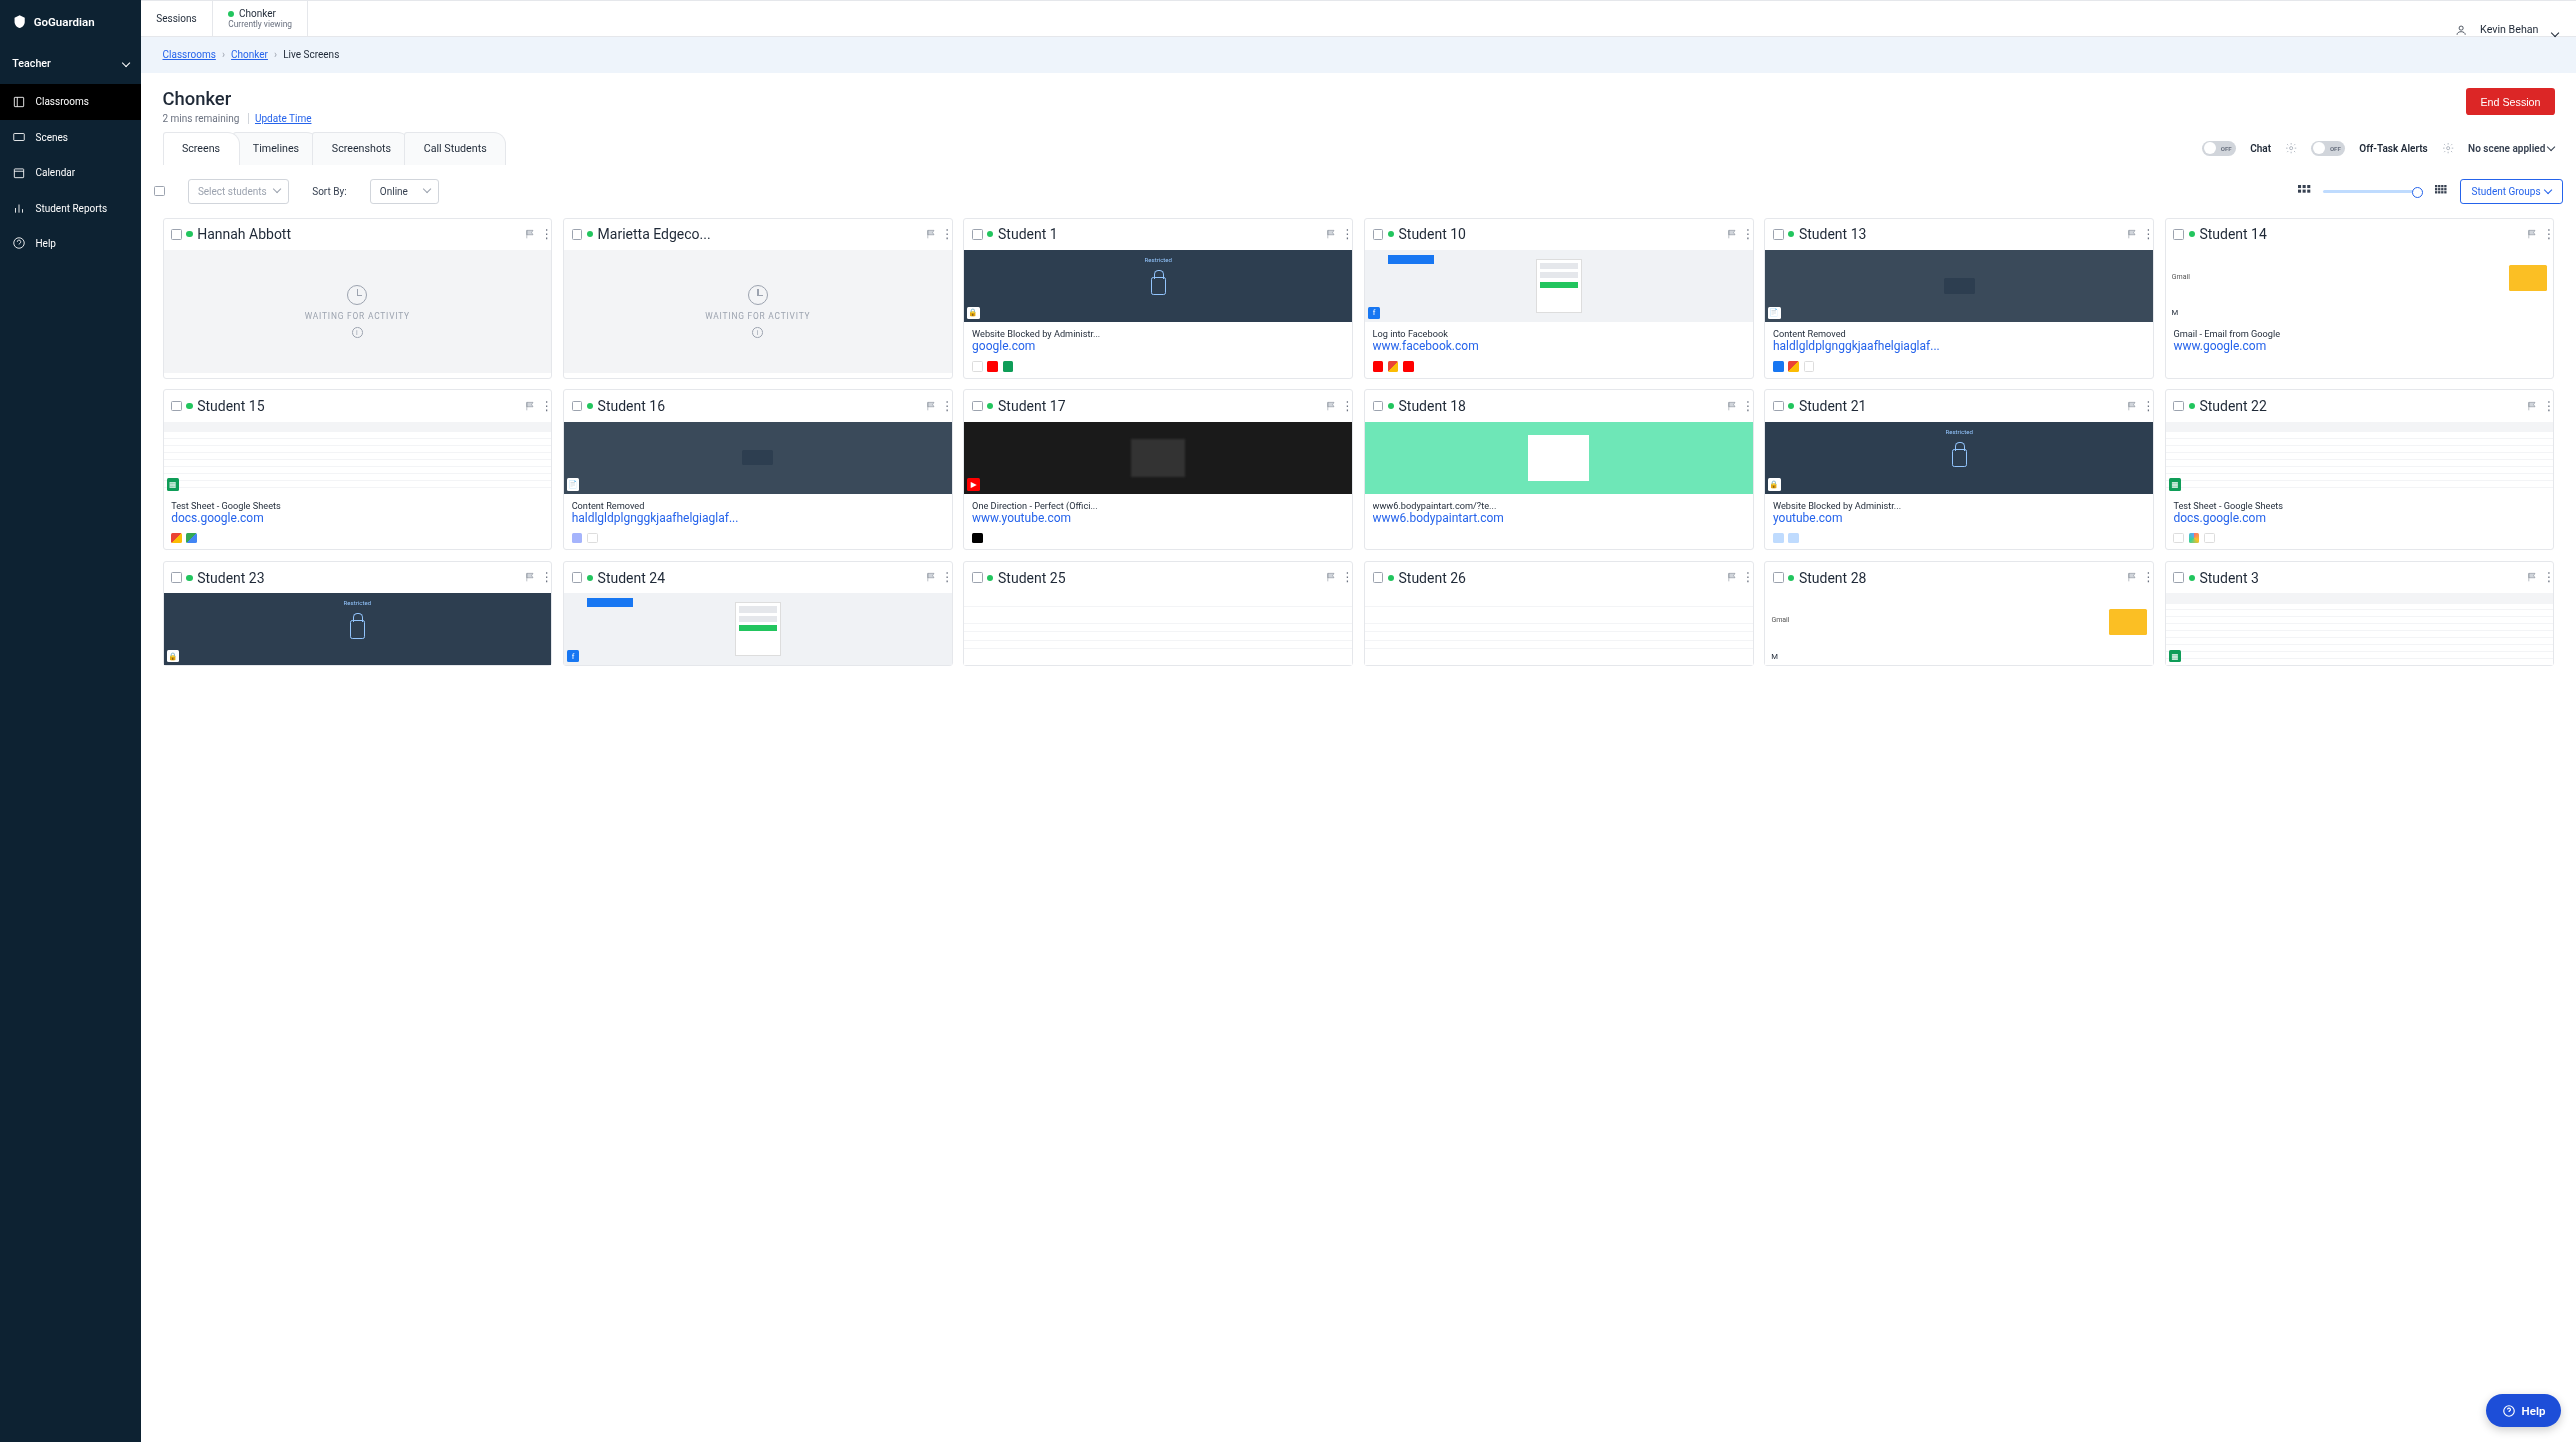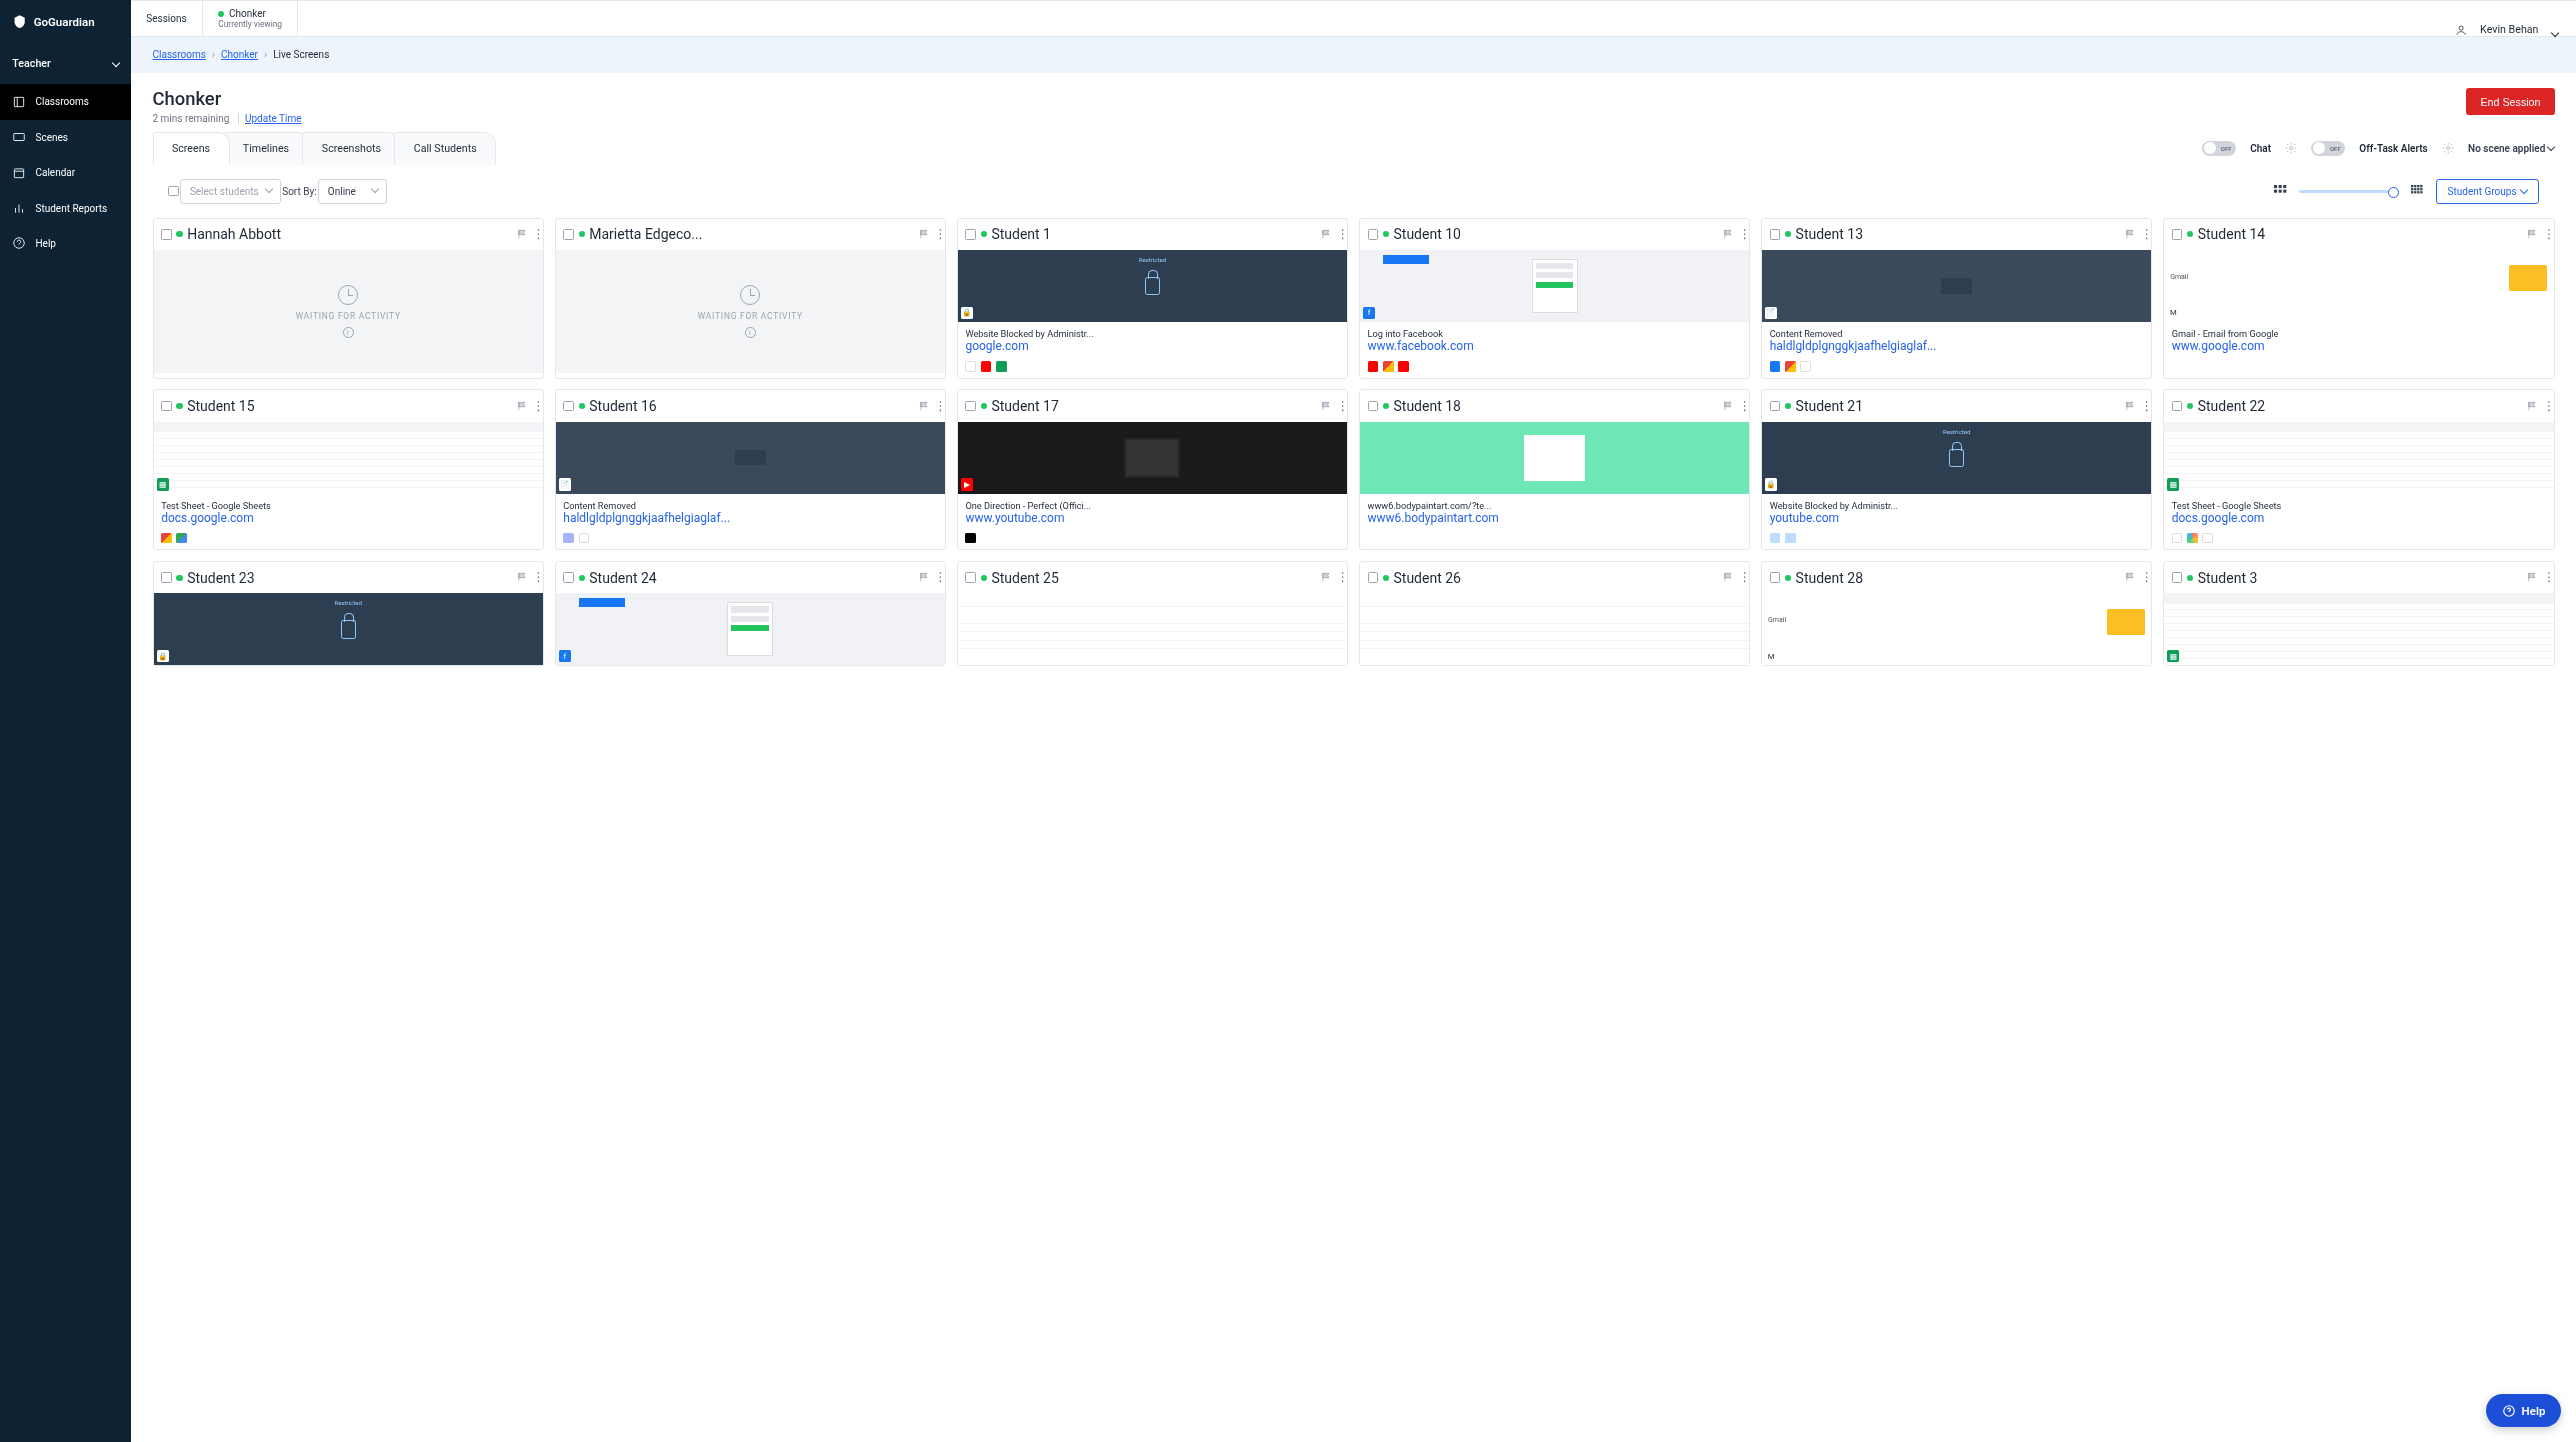--- a/index.html
+++ b/index.html
@@ -1,18 +1,18 @@
 <!DOCTYPE html>
 <html style="font-size:12.3px"><head>
 <meta charset="utf-8">
 <style>
 * { box-sizing: border-box; margin: 0; padding: 0; }
 body { font-family: -apple-system, BlinkMacSystemFont, "Segoe UI", Roboto, sans-serif; background: #fff; color: #1f2937; font-size: 10.7px; }
 .app { display: flex; height: 100vh; }
-.sidebar { width: 131px; background: #0d2232; color: #fff; display: flex; flex-direction: column; }
+.sidebar { width: 141px; background: #0d2232; color: #fff; display: flex; flex-direction: column; }
 .logo { padding: 14px 12.3px; display: flex; align-items: center; gap: 6.1px; }
 .logo svg { width: 15.3px; height: 15.3px; fill: #fff; }
 .logo-text { font-weight: 600; font-size: 11.5px; }
 .role-row { padding: 14px 12.3px; display: flex; justify-content: space-between; align-items: center; font-size: 10.7px; font-weight: 500; cursor: pointer; }
 .nav-item { padding: 10.7px 12.3px; display: flex; align-items: center; gap: 9.2px; font-size: 10px; cursor: pointer; }
 .nav-item.active { background: #000; }
 .nav-item svg { width: 14px; height: 14px; stroke: #fff; fill: none; stroke-width: 1.5; }
 .main { flex: 1; display: flex; flex-direction: column; overflow: hidden; }
 .topbar { height: 37px; border-top: 0.8px solid #e5e7eb; border-bottom: 0.8px solid #e5e7eb; display: flex; align-items: stretch; }
 .tab { padding: 0 15.3px; display: flex; flex-direction: column; justify-content: center; border-right: 0.8px solid #e5e7eb; font-size: 10px; cursor: pointer; }
@@ -31,21 +31,21 @@
 .view-tabs-row { padding: 0 21.5px; display: flex; align-items: center; gap: 0; border-bottom: none; }
 .view-tab { padding: 9.2px 18.4px; font-size: 10.7px; border: 0.8px solid #e5e7eb; border-bottom: none; background: #fff; cursor: pointer; position: relative; border-radius: 3.1px 12.3px 0 0; margin-right: -6.1px; }
 .view-tab.active { z-index: 2; }
 .view-tab:not(.active) { background: #f9fafb; z-index: 1; }
 .toggle-group { margin-left: auto; display: flex; align-items: center; gap: 14px; font-size: 10px; font-weight: 600; }
 .toggle { width: 34px; height: 15.3px; background: #d1d5db; border-radius: 7.7px; position: relative; display: inline-flex; align-items: center; padding: 0 3.1px; font-size: 6.1px; font-weight: 700; color: #6b7280; cursor: pointer; }
 .toggle::after { content: ""; width: 12.3px; height: 12.3px; background: #fff; border-radius: 50%; position: absolute; left: 1.5px; }
 .toggle span { margin-left: auto; margin-right: 1.5px; }
 .gear { width: 12.3px; height: 12.3px; stroke: #9ca3af; fill: none; cursor: pointer; }
 .scene-drop { font-size: 10px; color: #374151; cursor: pointer; display: flex; align-items: center; gap: 3.1px; }
-.controls-row { padding: 14px 37px; display: flex; align-items: center; gap: 1px; }
+.controls-row { padding: 14px 13px; display: flex; align-items: center; gap: 23px; }
 .checkbox { width: 10.7px; height: 10.7px; border: 1.2px solid #9ca3af; border-radius: 1.5px; cursor: pointer; }
 .select-input { border: 0.8px solid #d1d5db; border-radius: 3.1px; padding: 6.1px 21.5px 6.1px 9.2px; font-size: 10px; color: #9ca3af; min-width: 92px; position: relative; cursor: pointer; }
 .sort-label { font-size: 10px; color: #374151; }
 .right-controls { margin-left: auto; display: flex; align-items: center; gap: 12.3px; }
 .grid-icon { width: 12.3px; height: 12.3px; cursor: pointer; }
 .slider { width: 100px; height: 3.1px; background: #bfdbfe; border-radius: 1.5px; position: relative; }
 .slider::after { content: ""; position: absolute; right: 0; top: -3.1px; width: 9.2px; height: 9.2px; border: 1.5px solid #2563eb; background: #fff; border-radius: 50%; }
 .groups-btn { border: 0.8px solid #2563eb; color: #2563eb; padding: 6.1px 10.7px; border-radius: 3.1px; font-size: 10px; cursor: pointer; display: flex; align-items: center; gap: 4.6px; }
 .grid { padding: 0 21.5px 21.5px; display: grid; grid-template-columns: repeat(6, 1fr); gap: 10.7px; overflow-y: auto; }
 .card { border: 0.8px solid #e5e7eb; border-radius: 3.1px; background: #fff; display: flex; flex-direction: column; }

